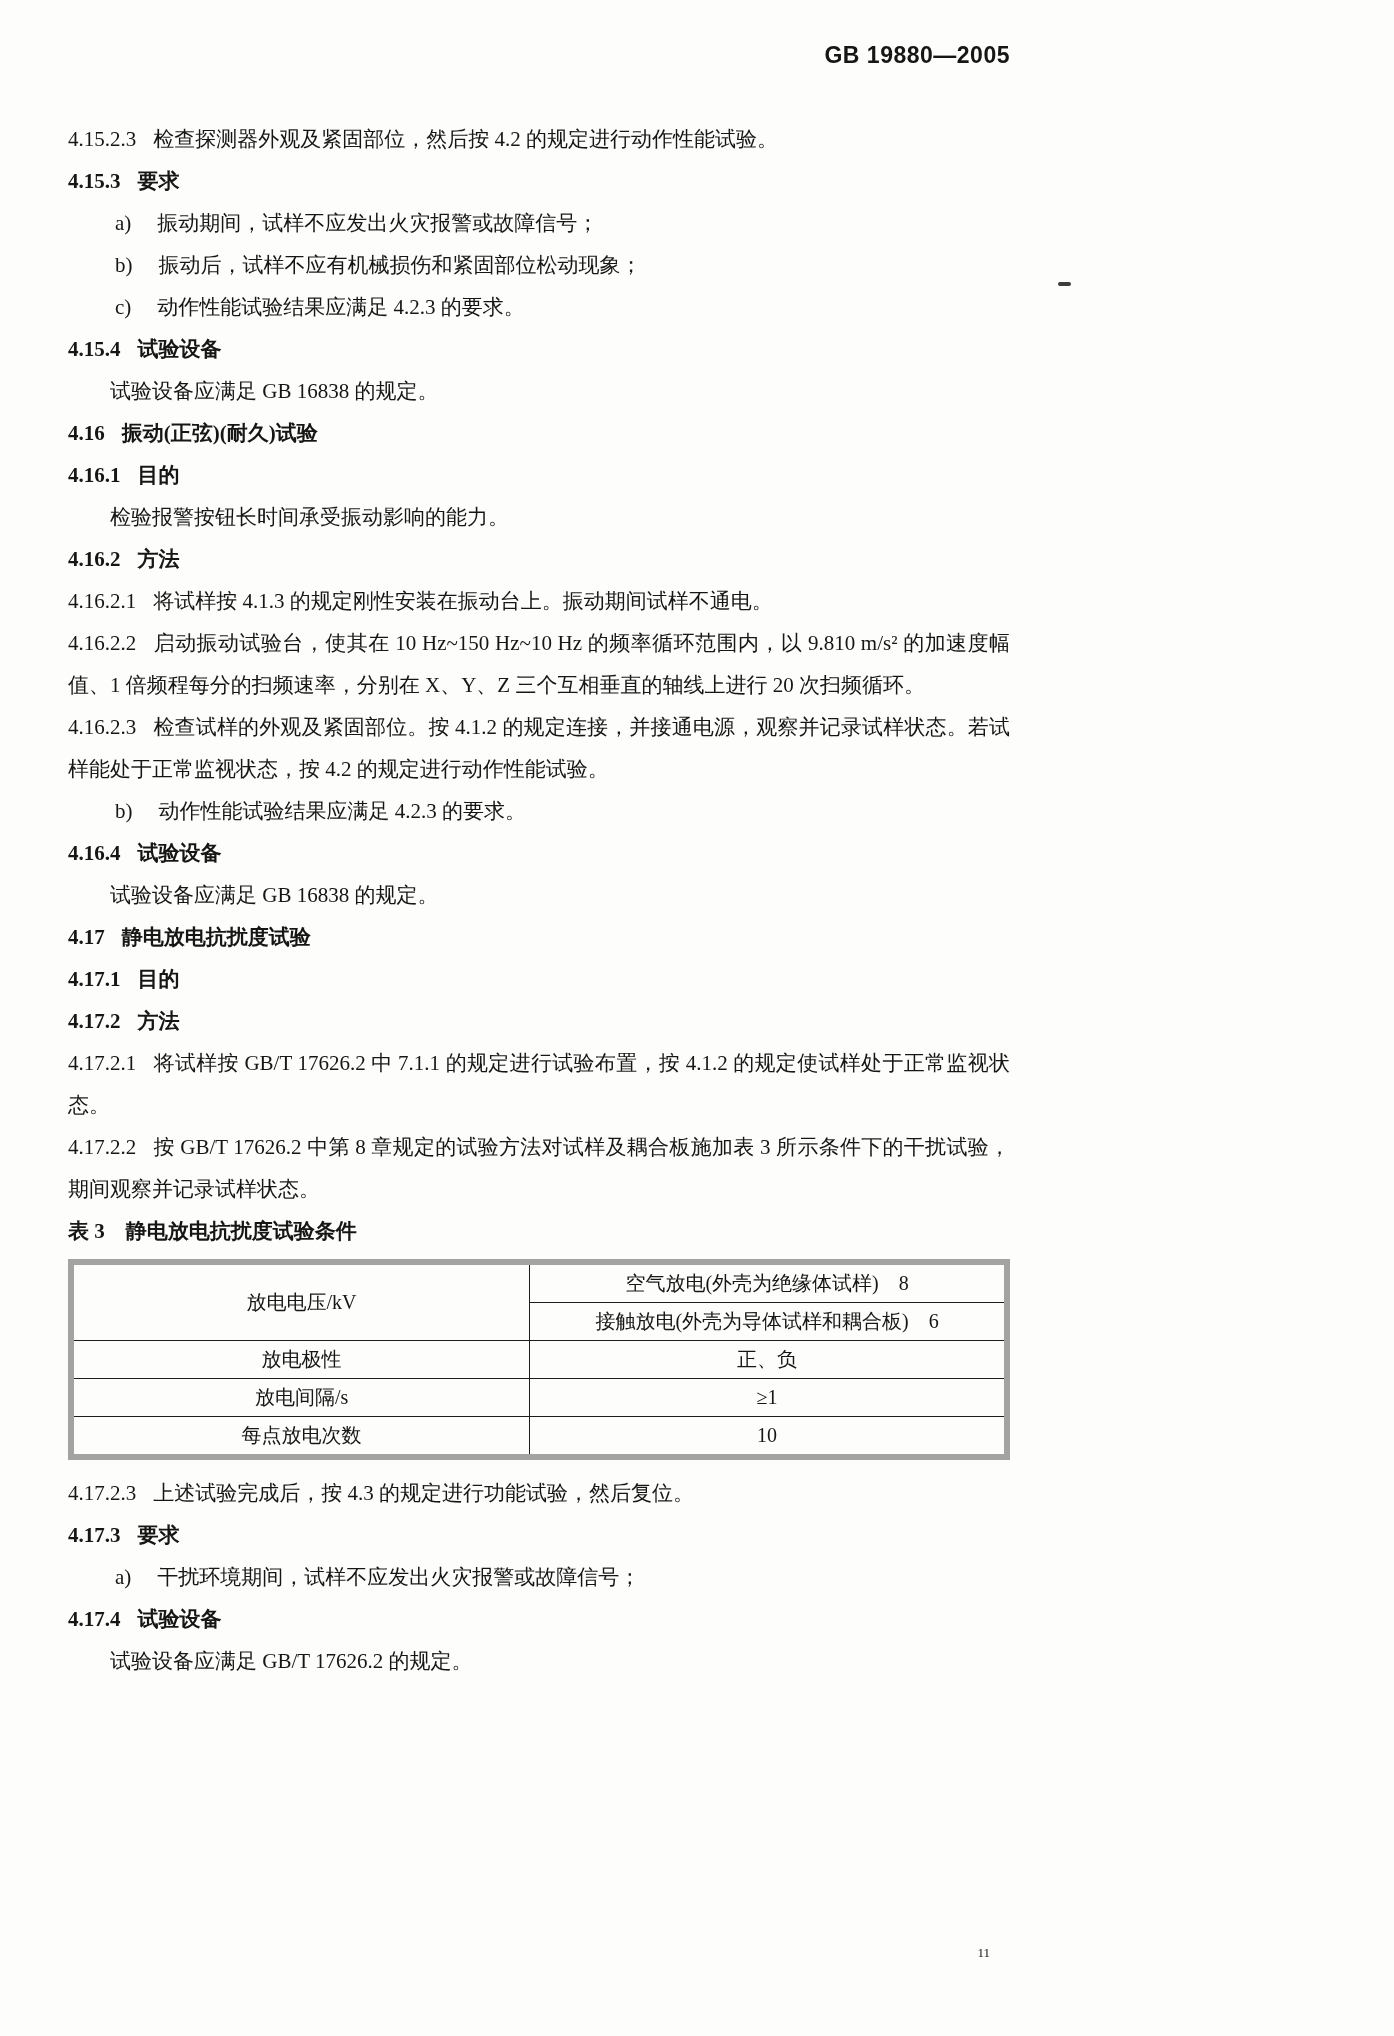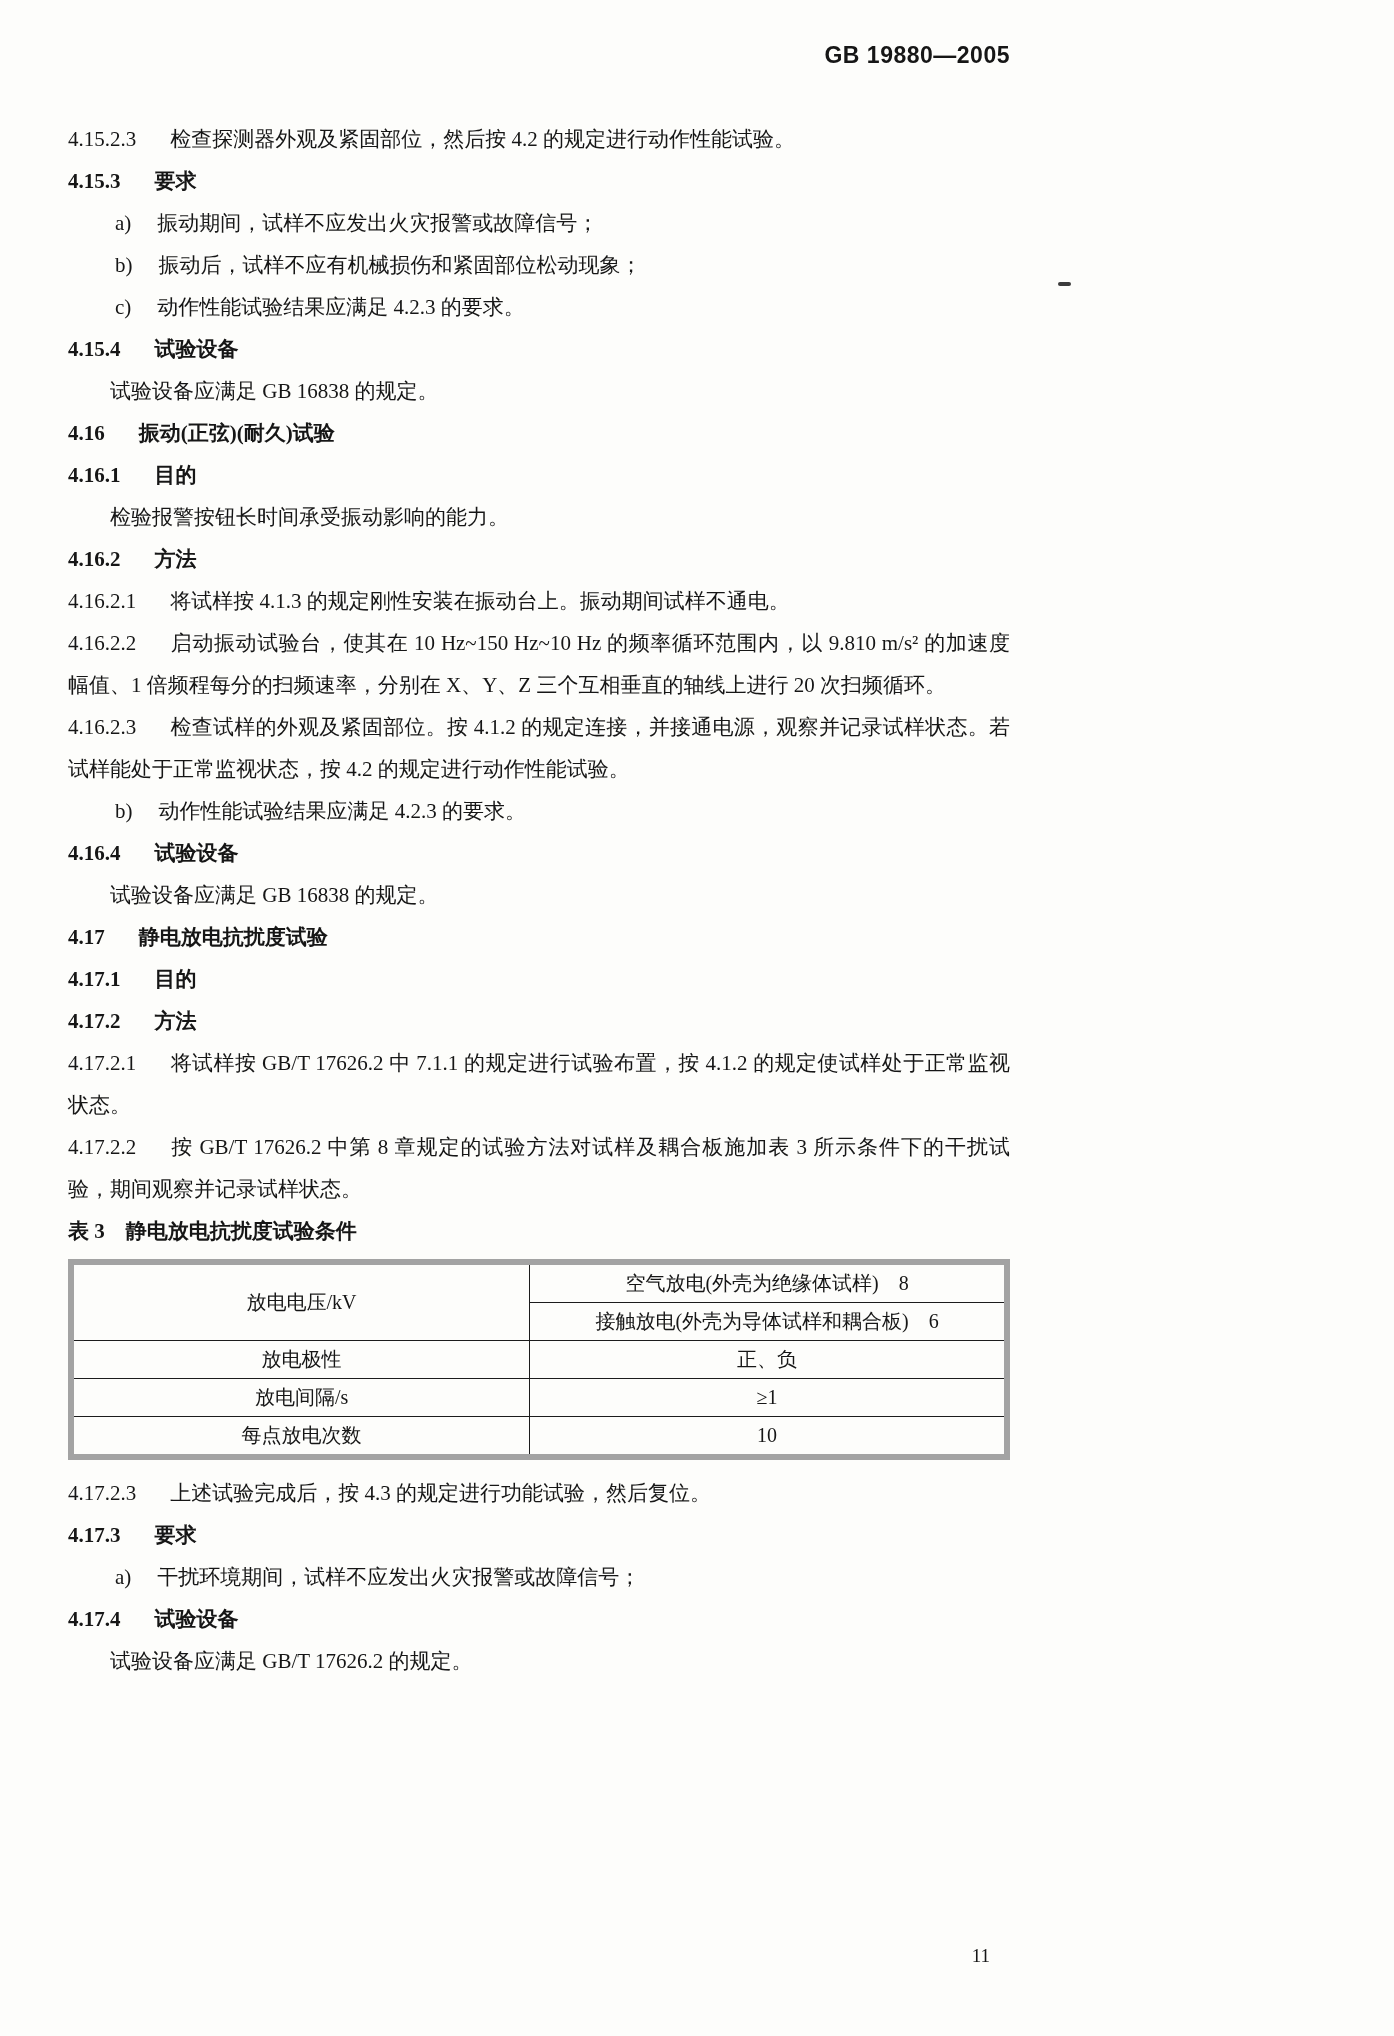--- a/index.html
+++ b/index.html
@@ -22,21 +22,21 @@
     font-weight: 700;
     font-size: 23px;
     letter-spacing: 0.5px;
   }
   .content {
     position: absolute;
     left: 68px; top: 118px; width: 942px;
   }
   .content p { margin: 0; line-height: 42px; text-align: justify; }
   .h { font-weight: 700; }
-  .num { margin-right: 34px; }
+  .num { margin-right: 17px; }
   .li { padding-left: 47px; }
   .li .marker { margin-right: 26px; }
   .ind { text-indent: 42px; }
   .tcap {
     text-align: center;
     font-weight: 700;
     line-height: 42px;
     margin-top: 2px;
   }
   table.t3 {
@@ -52,21 +52,21 @@
     vertical-align: middle;
     font-size: 20px;
     padding: 0 10px;
     line-height: 1.25;
   }
   td.lbl { width: 49%; }
   .page-num {
     position: absolute;
     top: 1945px; left: 68px; width: 922px;
     text-align: right;
-    font-size: 19px;
+    font-size: 13px;
   }
   .margin-dash {
     position: absolute;
     left: 1058px; top: 282px;
     width: 13px; height: 4px;
     background: #3c3c3c;
     border-radius: 2px;
   }
 </style>
 </head>

